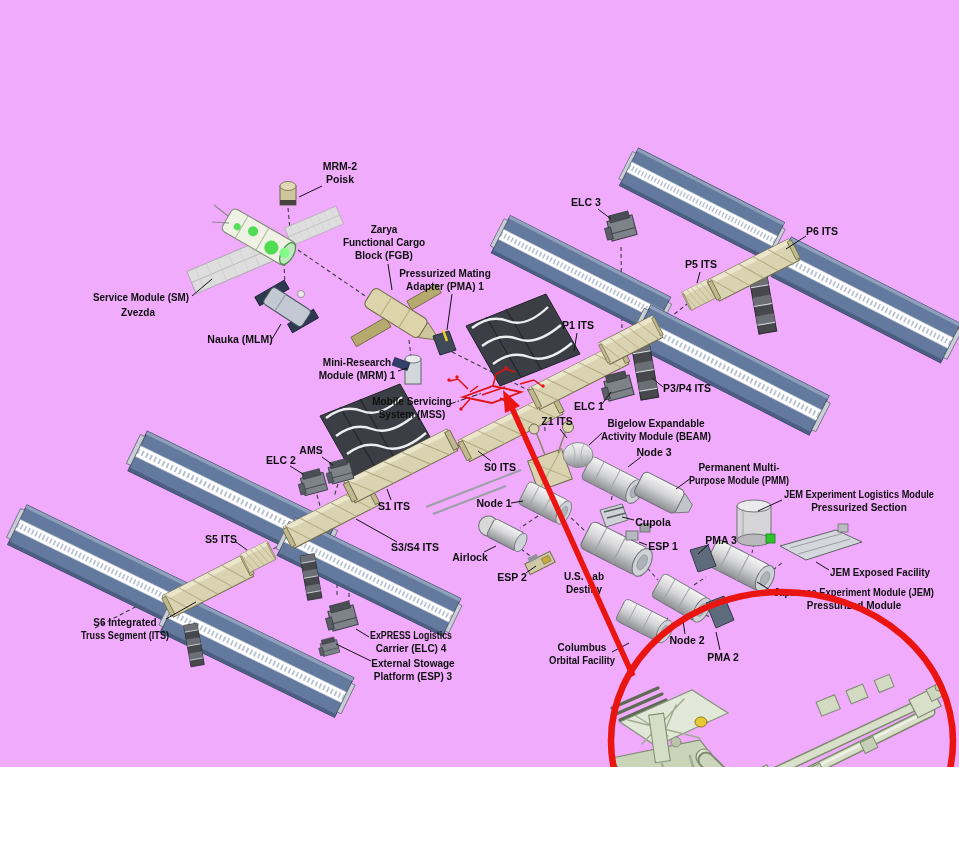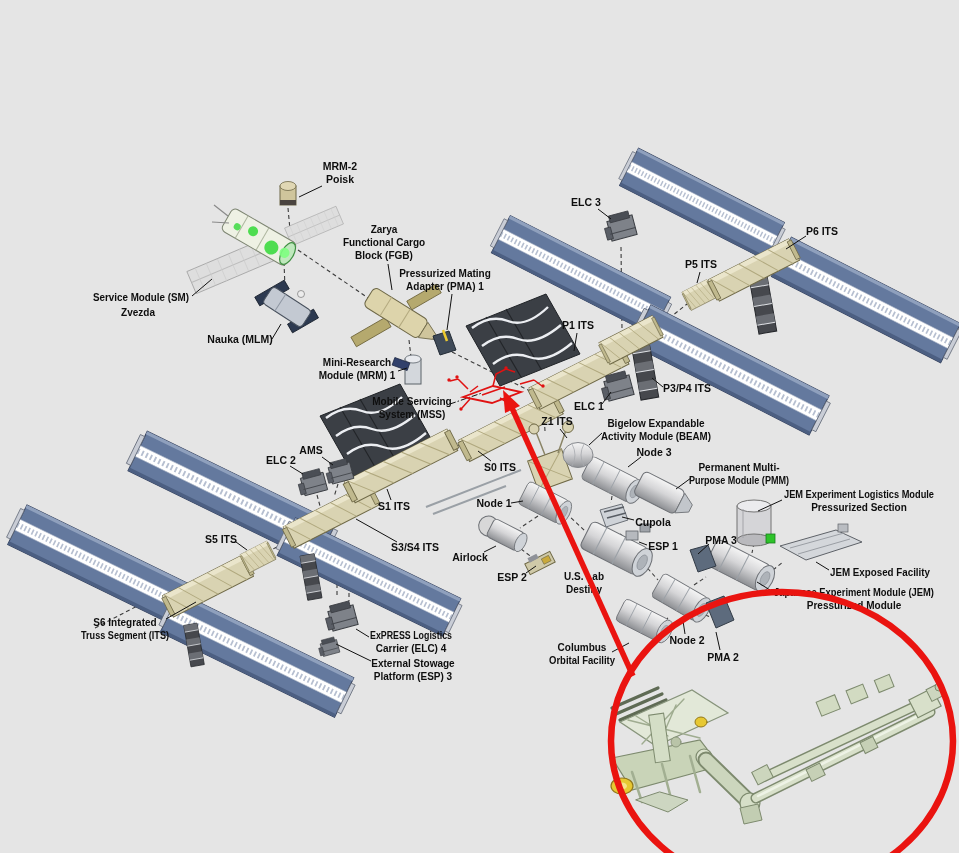--- a/index.html
+++ b/index.html
@@ -1,16 +1,16 @@
 <!DOCTYPE html>
 <html><head>
 <meta charset="utf-8">
 <style>
   html,body{margin:0;padding:0;background:#ffffff;}
-  .stage{width:959px;height:853px;position:relative;background:#e5e5e5;overflow:hidden;}
+  .stage{width:959px;height:767px;position:relative;background:#f0abfc;overflow:hidden;}
   svg{display:block;}
   .lbl{font-family:"Liberation Sans",sans-serif;font-weight:bold;font-size:10px;fill:#0e0e0e;text-anchor:middle;}
   .lbl11{font-size:10.5px;}
 </style>
 </head>
 <body>
 
 <div class="stage">
 <svg width="959" height="853" viewBox="0 0 959 853">
   <defs>

